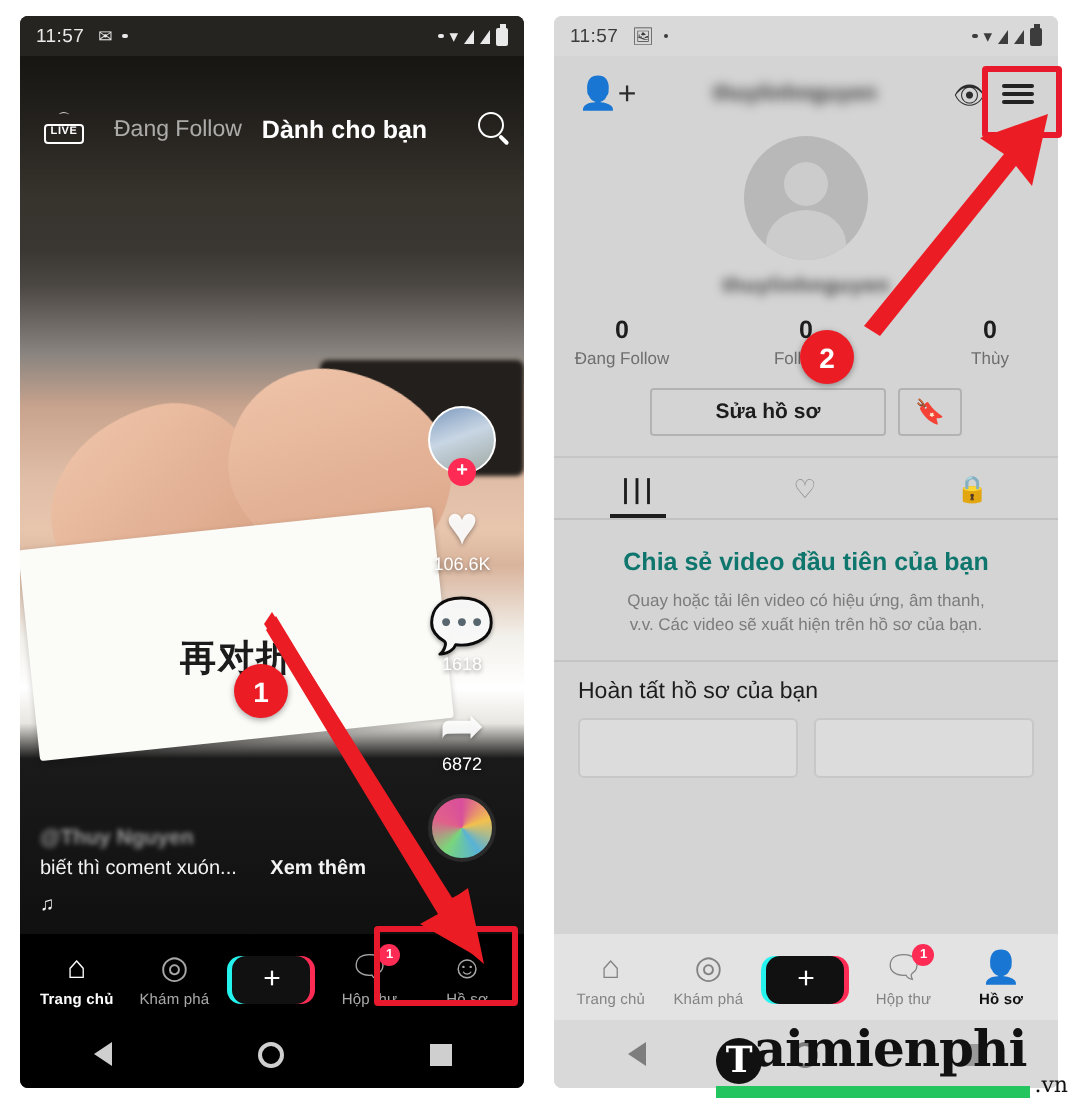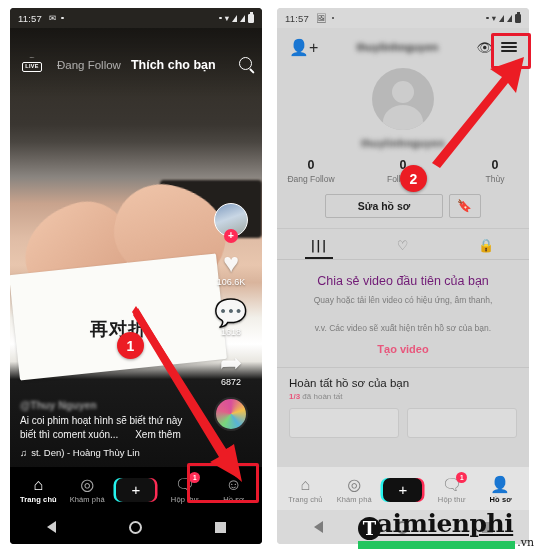--- a/index.html
+++ b/index.html
@@ -127,21 +127,21 @@
   .rail-disc {
     width: 34px;height:34px;border-radius:50%; margin: 10px auto 0;
     background: conic-gradient(#d94f9b,#f2c14e,#58b2d6,#7ad67a,#e0618a,#d94f9b);
     border:2px solid #2a2a2a;
   }
 
   
   .caption { position: absolute; left: 10px; bottom: 9px; width: 176px; color:#fff; }
   .cap-user { font-size: 10.5px; font-weight: 700; opacity:.55; filter: blur(1.4px); margin-bottom: 3px; }
   .cap-text { font-size: 10px; line-height: 14px; opacity:.95; }
-  .cap-more { font-weight: 400; color:#fff; }
+  .cap-more { font-weight: 700; color:#fff; }
   .cap-music { font-size: 9.5px; margin-top: 5px; display:flex; align-items:center; gap:4px; opacity:.95; }
 
   
   .bottomnav {
     position: absolute; left: 0; right: 0; bottom: 34px; height: 43px;
     display: flex; align-items: center; justify-content: space-around;
     padding: 0 4px;
   }
   .nav-dark  { background: #000000; }
   .nav-light { background: #e3e3e3; }
@@ -242,21 +242,21 @@
   .ptab { flex:1; text-align:center; padding: 7px 0 5px; position:relative; }
   .ptab .ico { font-size: 13px; color:#8d8d8d; letter-spacing:1px; }
   .ptab.on .ico { color:#1d1d1d; }
   .ptab.on::after {
     content:""; position:absolute; left:50%; transform:translateX(-50%); bottom:0;
     width: 28px; height:2px; background:#1d1d1d;
   }
   .grid-ico { font-weight:700; font-family:"DejaVu Sans", sans-serif; }
 
   .empty-block { text-align:center; padding: 14px 18px 12px; }
-  .empty-title { font-size: 12.5px; font-weight:400; color:#701a75; }
+  .empty-title { font-size: 12.5px; font-weight:700; color:#0f766e; }
   .empty-sub { font-size: 8.5px; color:#7c7c7c; line-height: 12px; margin-top: 6px; }
   .empty-cta { font-size: 11px; color:#e8577c; font-weight:700; margin-top: 9px; }
 
   .complete-card {
     border-top: 1px solid #c4c4c4; padding: 9px 12px 0;
   }
   .cc-title { font-size: 11.5px; font-weight:400; color:#1d1d1d; }
   .cc-sub { font-size: 8px; margin-top: 3px; color:#8a8a8a; }
   .cc-sub b { color:#e8577c; }
   .cc-tiles { display:flex; gap: 8px; margin-top: 7px; }
@@ -276,21 +276,21 @@
   .arrow-svg { position:absolute; pointer-events:none; }
 
   .watermark {
     position: absolute; right: 4px; bottom: 2px;
     display:flex; align-items:flex-end;
     font-family: "DejaVu Serif", serif;
   }
   .wm-main {
     font-size: 25px; font-weight:700; color:#111;
     letter-spacing: -.5px; line-height: 24px;
-    border-bottom: 8px solid #22c55e; padding: 0 2px 1px 0; text-decoration: underline;
+    border-bottom: 6px solid #22c55e; padding: 0 2px 1px 0;
   }
   .wm-circle {
     width: 23px; height:23px; border-radius:50%; background:#111; color:#fff;
     display:inline-flex; align-items:center; justify-content:center;
     font-size: 18px; font-weight:700; margin-right:-4px; vertical-align:-3px;
     font-family:"DejaVu Serif", serif;
   }
   .wm-tld { font-size: 11px; color:#111; margin-left: 2px; line-height: 12px; font-family:"DejaVu Serif", serif; }
 </style>
 </head>
@@ -324,21 +324,21 @@
       <div class="hand hand-b"></div>
       <div class="paper paper-main"></div>
       <div class="video-overlay-text">再对折</div>
 
       <div class="feed-nav">
         <div class="live-btn">
           <span class="live-arc">⌒</span>
           <span class="live-box">LIVE</span>
         </div>
         <span class="tab-following">Đang Follow</span>
-        <span class="tab-foryou">Thích cho bạn</span>
+        <span class="tab-foryou">Dành cho bạn</span>
         <span class="feed-search">
           <span class="search-circle"></span>
         </span>
       </div>
 
       <div class="rail">
         <div class="rail-avatar">
           <span class="rail-plus">+</span>
         </div>
         <div class="rail-item">
@@ -351,28 +351,26 @@
         </div>
         <div class="rail-item">
           <div class="rail-icon">➦</div>
           <div class="rail-count">6872</div>
         </div>
         <div class="rail-disc"></div>
       </div>
 
       <div class="caption">
         <div class="cap-user">@Thuy Nguyen</div>
-        <div class="cap-text">Ai coi phim hoạt hình sẽ biết thứ này</div>
         <div class="cap-text">
           <span>biết thì coment xuón...</span>
           <span class="cap-more" style="margin-left:14px;">Xem thêm</span>
         </div>
         <div class="cap-music">
           <span>♫</span>
-          <span>st. Den) - Hoàng Thùy Lin</span>
         </div>
       </div>
     </div>
 
     <div class="bottomnav nav-dark">
       <div class="nav-item active">
         <span class="nav-ico">⌂</span>
         <span class="nav-lbl">Trang chủ</span>
       </div>
       <div class="nav-item">
@@ -467,30 +465,25 @@
           <span class="ico">♡</span>
         </div>
         <div class="ptab">
           <span class="ico">🔒</span>
         </div>
       </div>
 
       <div class="empty-block">
         <div class="empty-title">Chia sẻ video đầu tiên của bạn</div>
         <div class="empty-sub">Quay hoặc tải lên video có hiệu ứng, âm thanh,</div>
-        <div class="empty-sub" style="margin-top:16px;">v.v. Các video sẽ xuất hiện trên hồ sơ của bạn.</div>
-        <div class="empty-cta">Tạo video</div>
+        <div class="empty-sub" style="margin-top:0;">v.v. Các video sẽ xuất hiện trên hồ sơ của bạn.</div>
       </div>
 
       <div class="complete-card">
         <div class="cc-title">Hoàn tất hồ sơ của bạn</div>
-        <div class="cc-sub">
-          <b>1/3</b>
-          <span>đã hoàn tất</span>
-        </div>
         <div class="cc-tiles">
           <div class="cc-tile"></div>
           <div class="cc-tile"></div>
         </div>
       </div>
     </div>
 
     <div class="bottomnav nav-light">
       <div class="nav-item">
         <span class="nav-ico">⌂</span>

